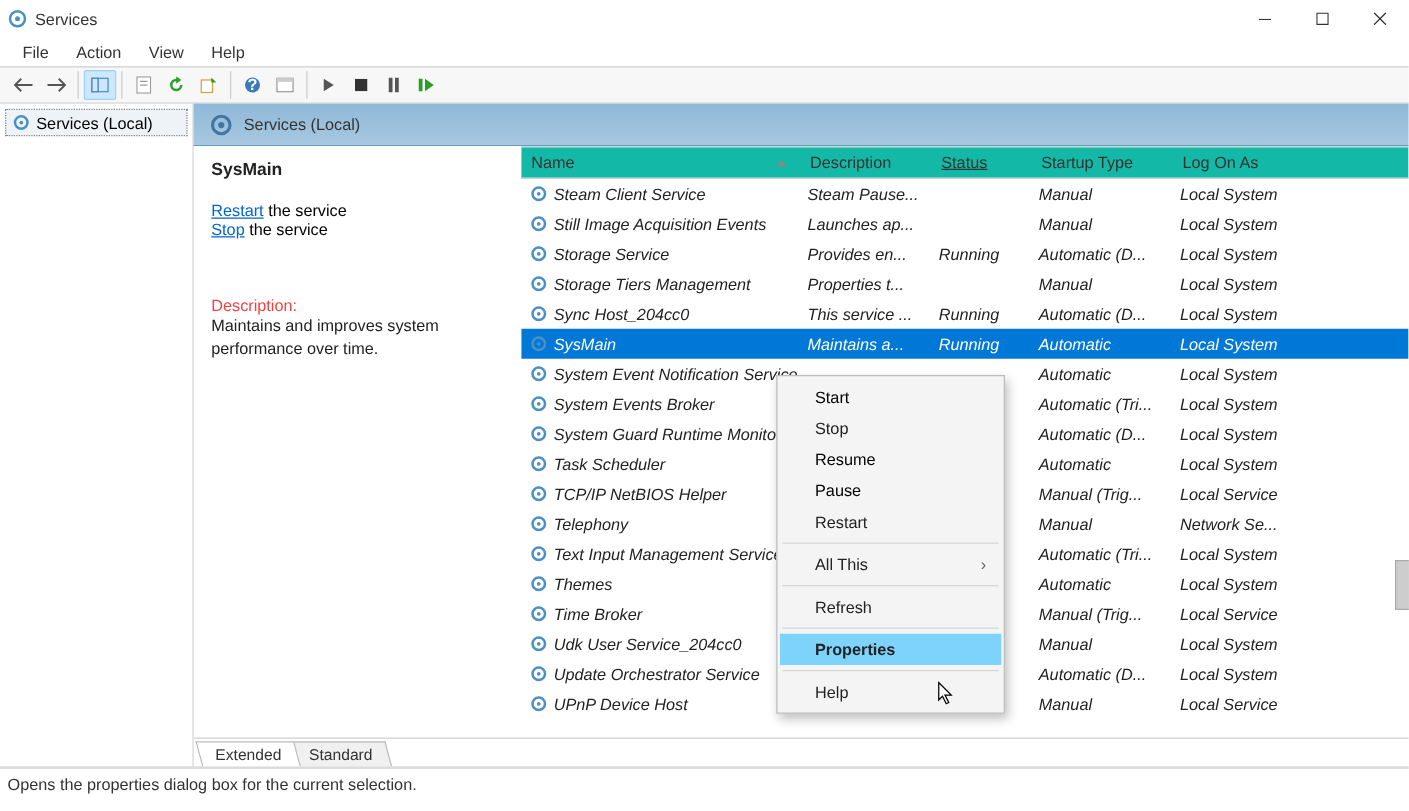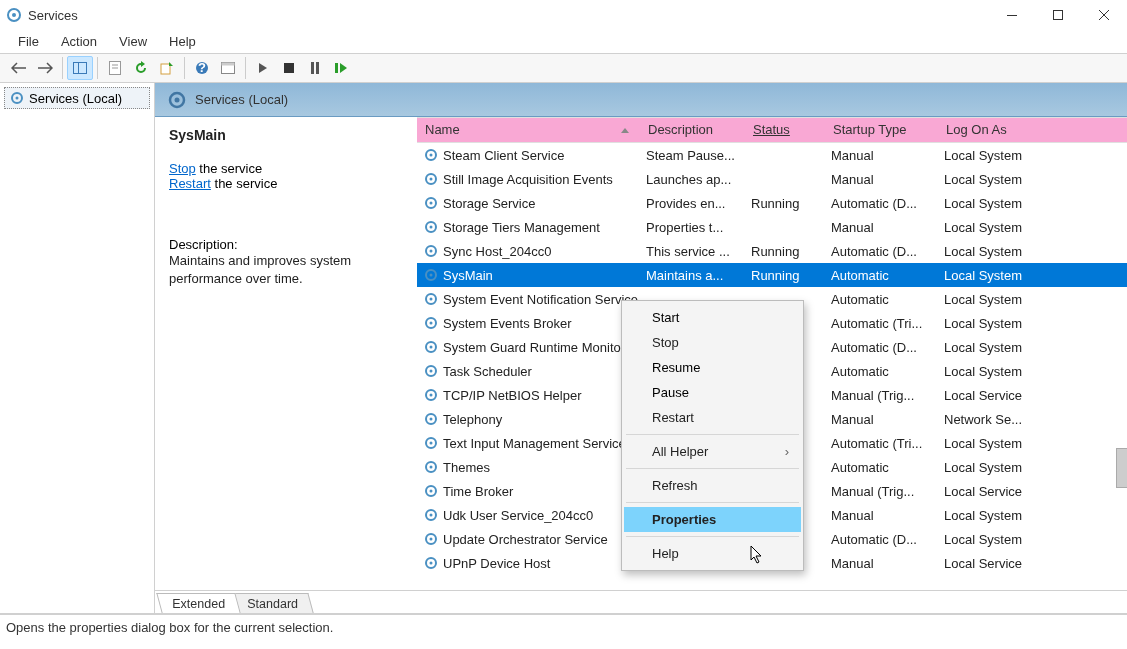--- a/index.html
+++ b/index.html
@@ -30,35 +30,35 @@
 .tree-item .gear { width: 16px; height: 16px; }
 
 .rightpane { flex: 1; display: flex; flex-direction: column; position: relative; }
 .header-band { height: 34px; background: linear-gradient(to bottom, #8fb8d8, #a8c8e0); display: flex; align-items: center; padding-left: 12px; border-bottom: 1px solid #6a9bc2; gap: 8px; color: #333; }
 .header-band .gear-big { width: 20px; height: 20px; opacity: 0.85; }
 
 .splitpane { flex: 1; display: flex; background: #fff; overflow: hidden; }
 .detail-col { width: 262px; padding: 10px 14px; }
 .detail-title { font-weight: bold; font-size: 14px; margin-bottom: 18px; color: #222; }
 .detail-link { color: #0066cc; text-decoration: underline; cursor: pointer; }
-.detail-desc-label { margin-top: 46px; color: #000000; }
+.detail-desc-label { margin-top: 46px; color: #ef4444; }
 .detail-desc { color: #222; line-height: 1.35; }
 
 .list-col { flex: 1; position: relative; overflow: hidden; }
-.list-header { display: flex; height: 26px; border-bottom: 1px solid #e0e0e0; border-top: 1px solid #e0e0e0; background: #f9a8d4; position: sticky; top:0; }
+.list-header { display: flex; height: 26px; border-bottom: 1px solid #e0e0e0; border-top: 1px solid #e0e0e0; background: #14b8a6; position: sticky; top:0; }
 .list-header .col { padding: 4px 8px; color: #333; border-right: 1px solid transparent; white-space: nowrap; overflow: hidden; text-overflow: ellipsis; position: relative; }
 .col.sorted::after { content:""; position:absolute; right:10px; top:10px; border-left:4px solid transparent; border-right:4px solid transparent; border-bottom:5px solid #888;}
 .col-name { width: 223px; }
 .col-desc { width: 105px; }
 .col-status { width: 80px; text-decoration: underline; }
 .col-start { width: 113px; }
 .col-logon { width: 115px; }
 
 .list-body { overflow-y: auto; height: calc(100% - 26px); }
-.row { display: flex; height: 24px; align-items: center; white-space: nowrap; }
+.row { display: flex; height: 24px; align-items: center; white-space: nowrap; font-style: italic; }
 .row .cell { padding: 0 6px; overflow: hidden; text-overflow: ellipsis; color: #222; white-space: nowrap; }
 .row .cell.name { width: 223px; display: flex; align-items: center; gap: 4px; }
 .row .cell.desc { width: 105px; }
 .row .cell.status { width: 80px; }
 .row .cell.start { width: 113px; }
 .row .cell.logon { width: 115px; }
 .row.selected { background: #0078d7; color: #fff; }
 .row.selected .cell { color: #fff; }
 .gear-sm { width: 16px; height: 16px; flex-shrink: 0; }
 
@@ -215,24 +215,24 @@
           <circle cx="10" cy="10" r="7" fill="none" stroke="#326a9a" stroke-width="2.5"></circle>
           <circle cx="10" cy="10" r="2.5" fill="#326a9a"></circle>
         </svg>
       <span>Services (Local)</span>
     </div>
 
     <div class="splitpane">
       <div class="detail-col">
         <div class="detail-title">SysMain</div>
         <div>
-          <span class="detail-link">Stop</span><span> the service</span>
+          <span class="detail-link">Restart</span><span> the service</span>
         </div>
         <div>
-          <span class="detail-link">Restart</span><span> the service</span>
+          <span class="detail-link">Stop</span><span> the service</span>
         </div>
         <div class="detail-desc-label">Description:</div>
         <div class="detail-desc">Maintains and improves system performance over time.</div>
       </div>
 
       <div class="list-col">
         <div class="list-header">
           <div class="col col-name sorted">Name</div>
           <div class="col col-desc">Description</div>
           <div class="col col-status">Status</div>
@@ -490,21 +490,21 @@
   <span>Opens the properties dialog box for the current selection.</span>
 </div>
 
 <div class="context-menu">
   <div class="cm-item disabled">Start</div>
   <div class="cm-item">Stop</div>
   <div class="cm-item disabled">Resume</div>
   <div class="cm-item disabled">Pause</div>
   <div class="cm-item">Restart</div>
   <div class="cm-sep"></div>
-  <div class="cm-item sub">All Helper</div>
+  <div class="cm-item sub">All This</div>
   <div class="cm-sep"></div>
   <div class="cm-item">Refresh</div>
   <div class="cm-sep"></div>
   <div class="cm-item highlight">Properties</div>
   <div class="cm-sep"></div>
   <div class="cm-item">Help</div>
 </div>
 
 <svg class="cursor" viewBox="0 0 14 20">
     <path d="M1 1 L1 15 L4 12 L7 18 L9 17 L6 11 L11 11 Z" fill="#fff" stroke="#000"></path>

